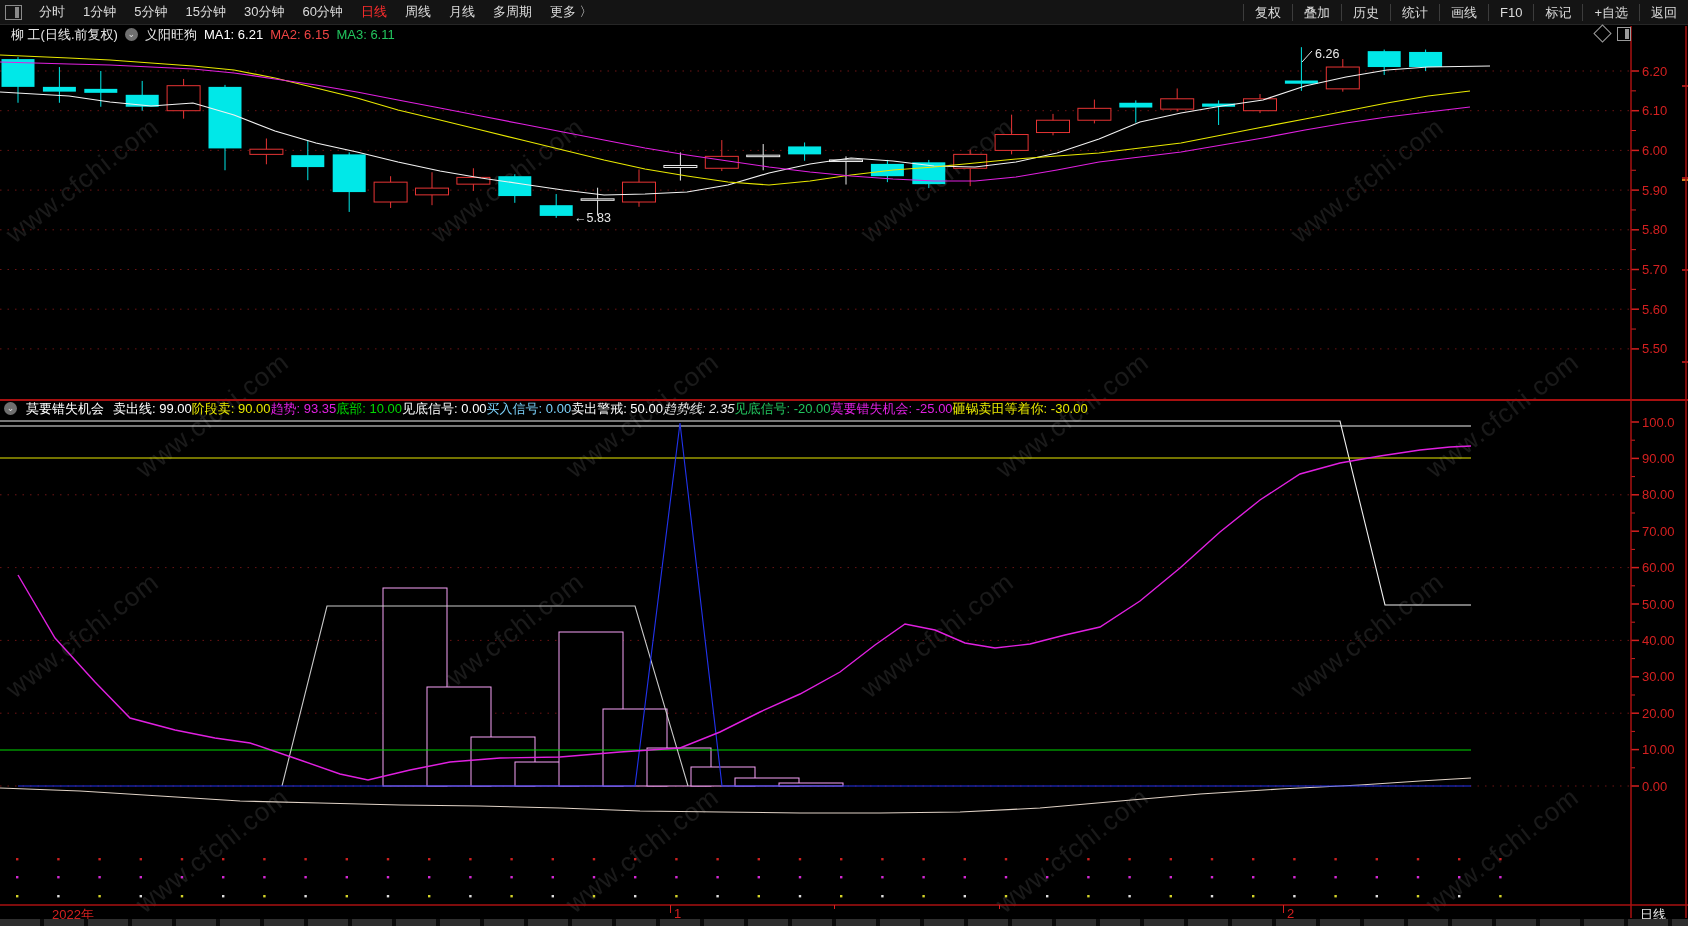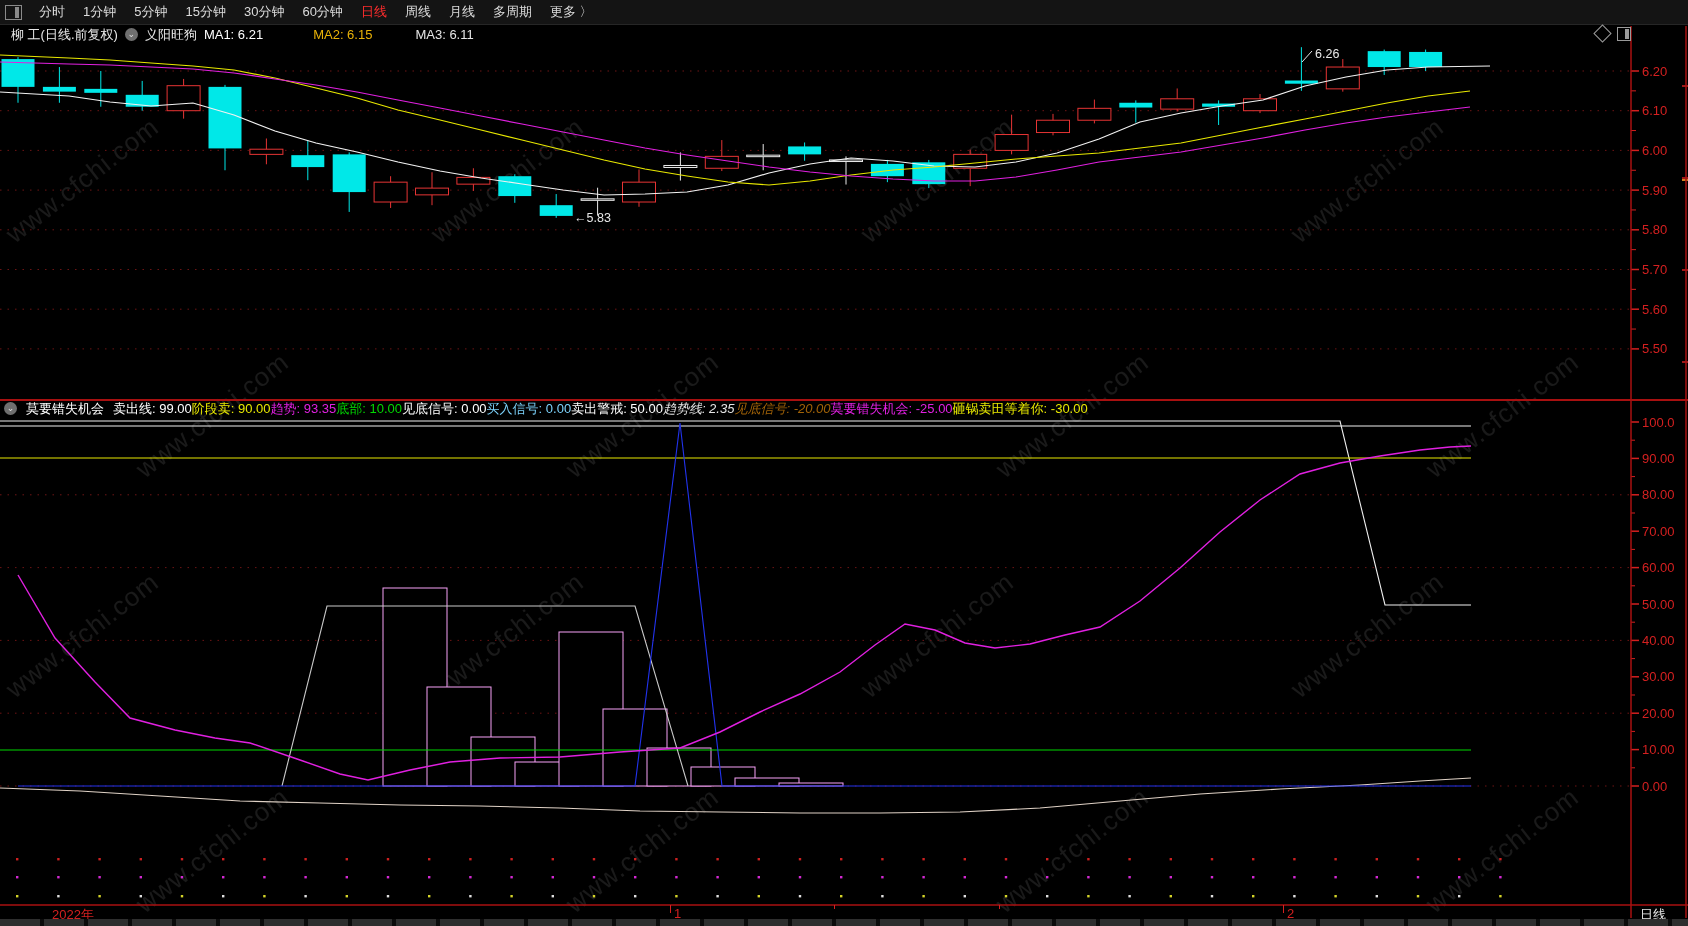--- a/index.html
+++ b/index.html
@@ -44,48 +44,59 @@
       <span class="mi">5分钟</span>
       <span class="mi">15分钟</span>
       <span class="mi">30分钟</span>
       <span class="mi">60分钟</span>
       <span class="mi active">日线</span>
       <span class="mi">周线</span>
       <span class="mi">月线</span>
       <span class="mi">多周期</span>
       <span class="mi">更多 〉</span>
     </div>
+  <div id="menu-right">
+      <span class="mi">复权</span>
+      <span class="mi">叠加</span>
+      <span class="mi">历史</span>
+      <span class="mi">统计</span>
+      <span class="mi">画线</span>
+      <span class="mi">F10</span>
+      <span class="mi">标记</span>
+      <span class="mi">+自选</span>
+      <span class="mi">返回</span>
+    </div>
 </div>
 
 <div class="titlebar">
   <span>柳 工(日线.前复权)</span>
   <span class="cicon">⌄</span>
   <span>义阳旺狗</span>
   <span id="ma1" style="color: rgb(255, 255, 255);">MA1: 6.21</span>
-  <span id="ma2" style="color: #eab308; margin-left: 43px;">MA2: 6.15</span>
-  <span id="ma3" style="color: #e5e5e5; margin-left: 36px;">MA3: 6.11</span>
+  <span id="ma2" style="color: #ef4444;">MA2: 6.15</span>
+  <span id="ma3" style="color: #22c55e;">MA3: 6.11</span>
 </div>
 <div class="tb-icons">
   <span class="dia"></span>
   <span class="sq"></span>
 </div>
 
 <div class="lower-header">
   <span class="cicon">⌄</span>
   <span id="ind-name" style="color:#fff">莫要错失机会</span>
   <span id="ind-values" style="display:flex;">
       <span style="color: rgb(255, 255, 255);">卖出线: 99.00</span>
       <span style="color: rgb(232, 232, 0);">阶段卖: 90.00</span>
       <span style="color: rgb(224, 32, 224);">趋势: 93.35</span>
       <span style="color: rgb(0, 216, 0);">底部: 10.00</span>
       <span style="color: rgb(255, 255, 255);">见底信号: 0.00</span>
       <span style="color: #7dd3fc;">买入信号: 0.00</span>
       <span style="color: rgb(255, 255, 255);">卖出警戒: 50.00</span>
       <span style="color: #e5e5e5; font-style: italic;">趋势线: 2.35</span>
-      <span style="color: #a16207; font-style: italic;">见底信号: -20.00</span>
+      <span style="color: #22c55e;">见底信号: -20.00</span>
       <span style="color: rgb(224, 32, 224);">莫要错失机会: -25.00</span>
       <span style="color: rgb(232, 232, 0);">砸锅卖田等着你: -30.00</span>
     </span>
 </div>
 
 <div id="wml">
     <div class="wm" style="left: -10px; top: 165px;">www.cfchi.com</div>
     <div class="wm" style="left: 415px; top: 165px;">www.cfchi.com</div>
     <div class="wm" style="left: 845px; top: 165px;">www.cfchi.com</div>
     <div class="wm" style="left: 1275px; top: 165px;">www.cfchi.com</div>

